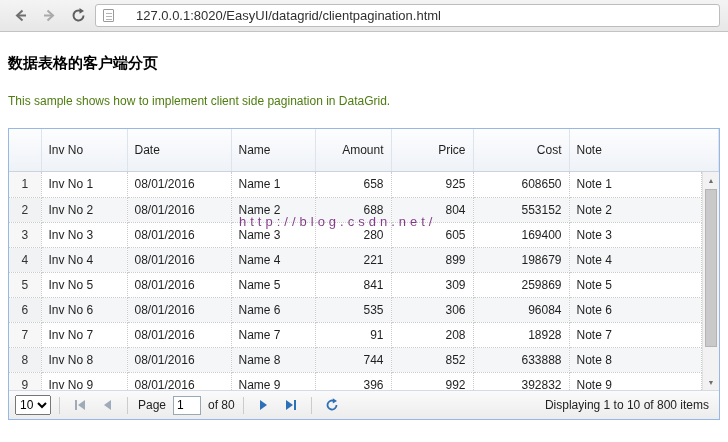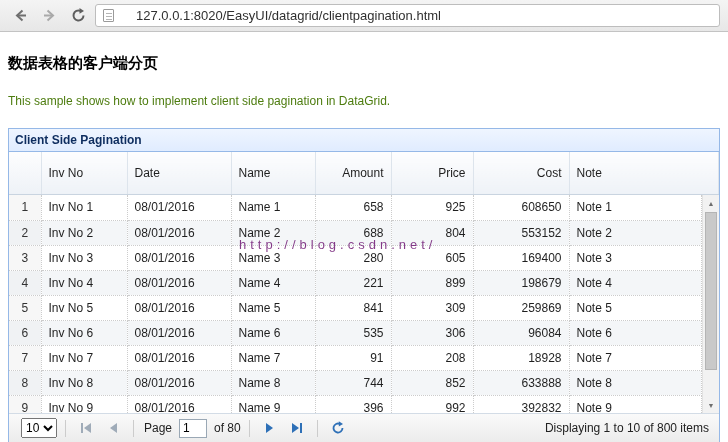--- a/index.html
+++ b/index.html
@@ -54,21 +54,21 @@
              border-left:1px solid #e2e2e2; }
   .sb-btn { position:absolute; left:0; width:16px; height:16px; display:flex; align-items:center;
             justify-content:center; font-size:7px; color:#6e6e6e; cursor:pointer; background:#f2f2f2; }
   .sb-up { top:0; } .sb-down { bottom:0; }
   .sb-thumb { position:absolute; left:2px; right:2px; top:17px; height:158px; background:#c9c9c9;
               border:1px solid #b4b4b4; cursor:pointer; }
 
   
   .pager { height:29px; background:linear-gradient(#fafafa,#ececec); border-top:1px solid #d3dce6;
            display:flex; align-items:center; padding:0 6px; gap:3px; font-size:12px; color:#222; }
-  .pager select { height:20px; font-size:12px; font-family:inherit;margin-left:6px; }
+  .pager select { height:20px; font-size:12px; font-family:inherit; }
   .sep { width:1px; height:17px; background:#ccc; margin:0 5px; flex:0 0 auto; }
   .pg-btn { width:24px; height:22px; display:flex; align-items:center; justify-content:center;
             gap:1px; border-radius:3px; cursor:pointer; flex:0 0 auto; }
   .tri-l { width:0; height:0; border-style:solid; border-width:5px 7px 5px 0; border-color:transparent currentColor transparent transparent; }
   .tri-r { width:0; height:0; border-style:solid; border-width:5px 0 5px 7px; border-color:transparent transparent transparent currentColor; }
   .bar-v { width:2px; height:10px; background:currentColor; }
   .ico-disabled { color:#9fabb8; }
   .ico-active   { color:#2e70b7; }
   .page-input { width:28px; height:19px; border:1px solid #9aa8b5; font-size:12px; padding:0 3px; margin:0 4px; font-family:inherit; }
   .pager-right { margin-left:auto; font-size:12px; color:#222; padding-right:4px; }
@@ -100,23 +100,20 @@
     <span class="page-icon"></span>
     <span>127.0.0.1:8020/EasyUI/datagrid/clientpagination.html</span>
   </div>
 </div>
 
 <div class="content">
   <h1 class="page-title">数据表格的客户端分页</h1>
   <p class="page-desc">This sample shows how to implement client side pagination in DataGrid.</p>
 
   <div class="panel">
-    <div class="panel-header">
-      <span>Client Side Pagination</span>
-    </div>
 
     <table class="hdr-table">
       <colgroup>
           <col class="c0">
           <col class="c1">
           <col class="c2">
           <col class="c3">
           <col class="c4">
           <col class="c5">
           <col class="c6">

